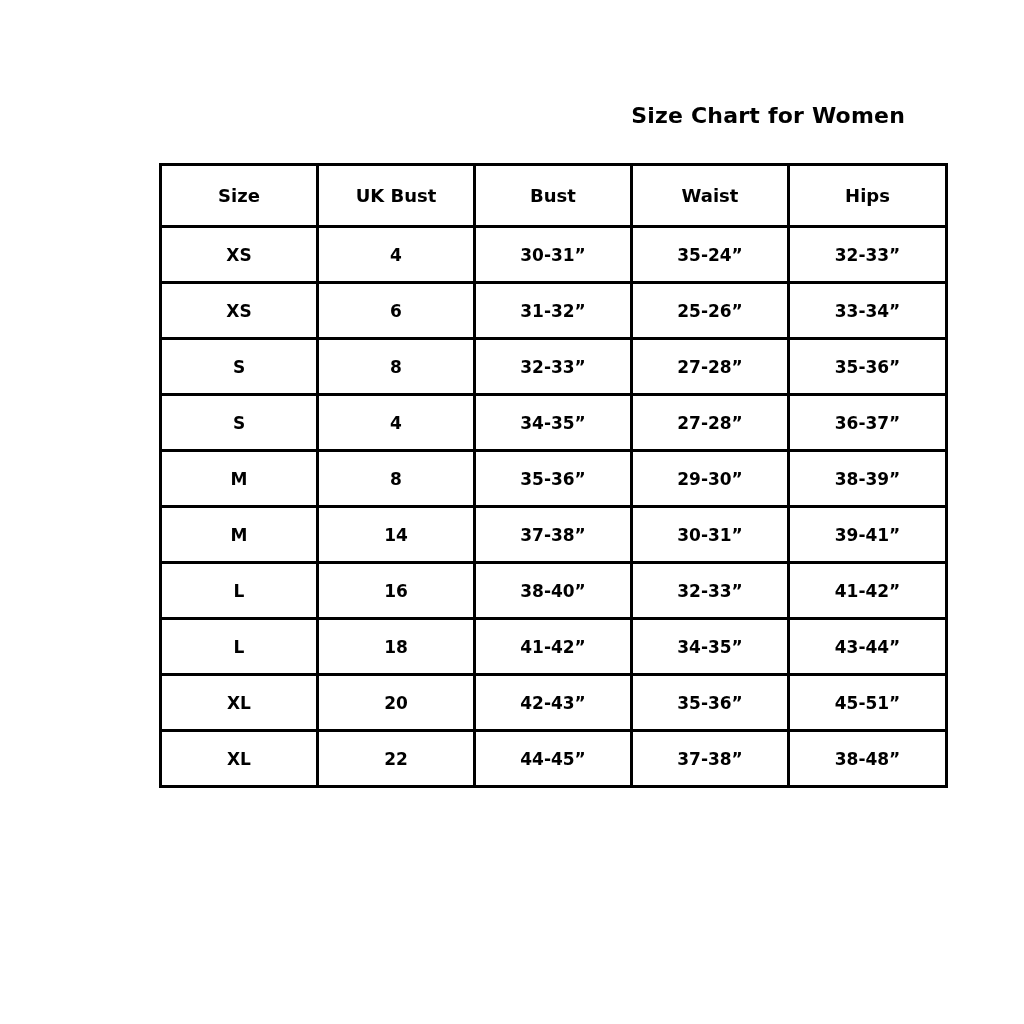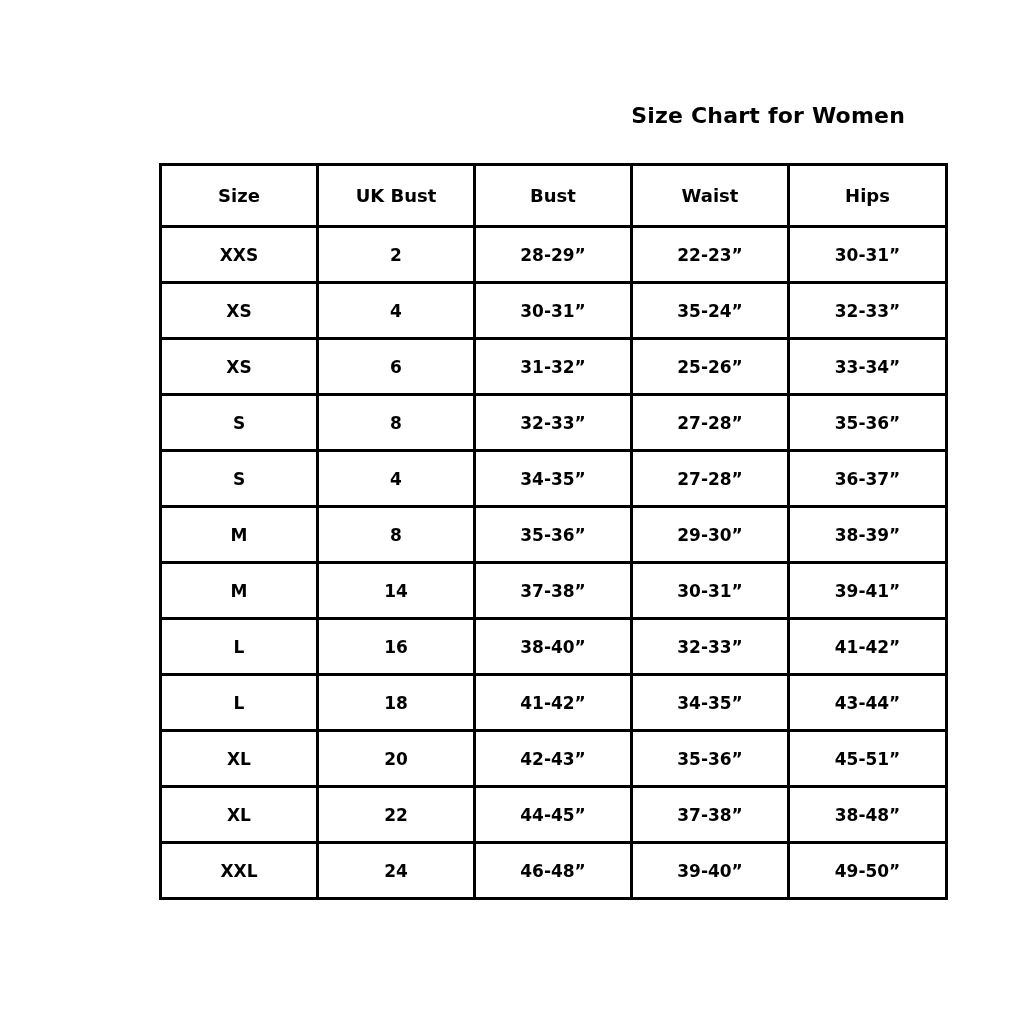--- a/index.html
+++ b/index.html
@@ -82,27 +82,20 @@
         <tr>
           <th>Size</th>
           <th>UK Bust</th>
           <th>Bust</th>
           <th>Waist</th>
           <th>Hips</th>
         </tr>
       </thead>
       <tbody>
         <tr>
-          <td>XXS</td>
-          <td>2</td>
-          <td>28-29”</td>
-          <td>22-23”</td>
-          <td>30-31”</td>
-        </tr>
-        <tr>
           <td>XS</td>
           <td>4</td>
           <td>30-31”</td>
           <td>35-24”</td>
           <td>32-33”</td>
         </tr>
         <tr>
           <td>XS</td>
           <td>6</td>
           <td>31-32”</td>
@@ -158,24 +151,17 @@
           <td>35-36”</td>
           <td>45-51”</td>
         </tr>
         <tr>
           <td>XL</td>
           <td>22</td>
           <td>44-45”</td>
           <td>37-38”</td>
           <td>38-48”</td>
         </tr>
-        <tr>
-          <td>XXL</td>
-          <td>24</td>
-          <td>46-48”</td>
-          <td>39-40”</td>
-          <td>49-50”</td>
-        </tr>
       </tbody>
     </table>
   </div>
 
 </div>
 
 </body></html>

